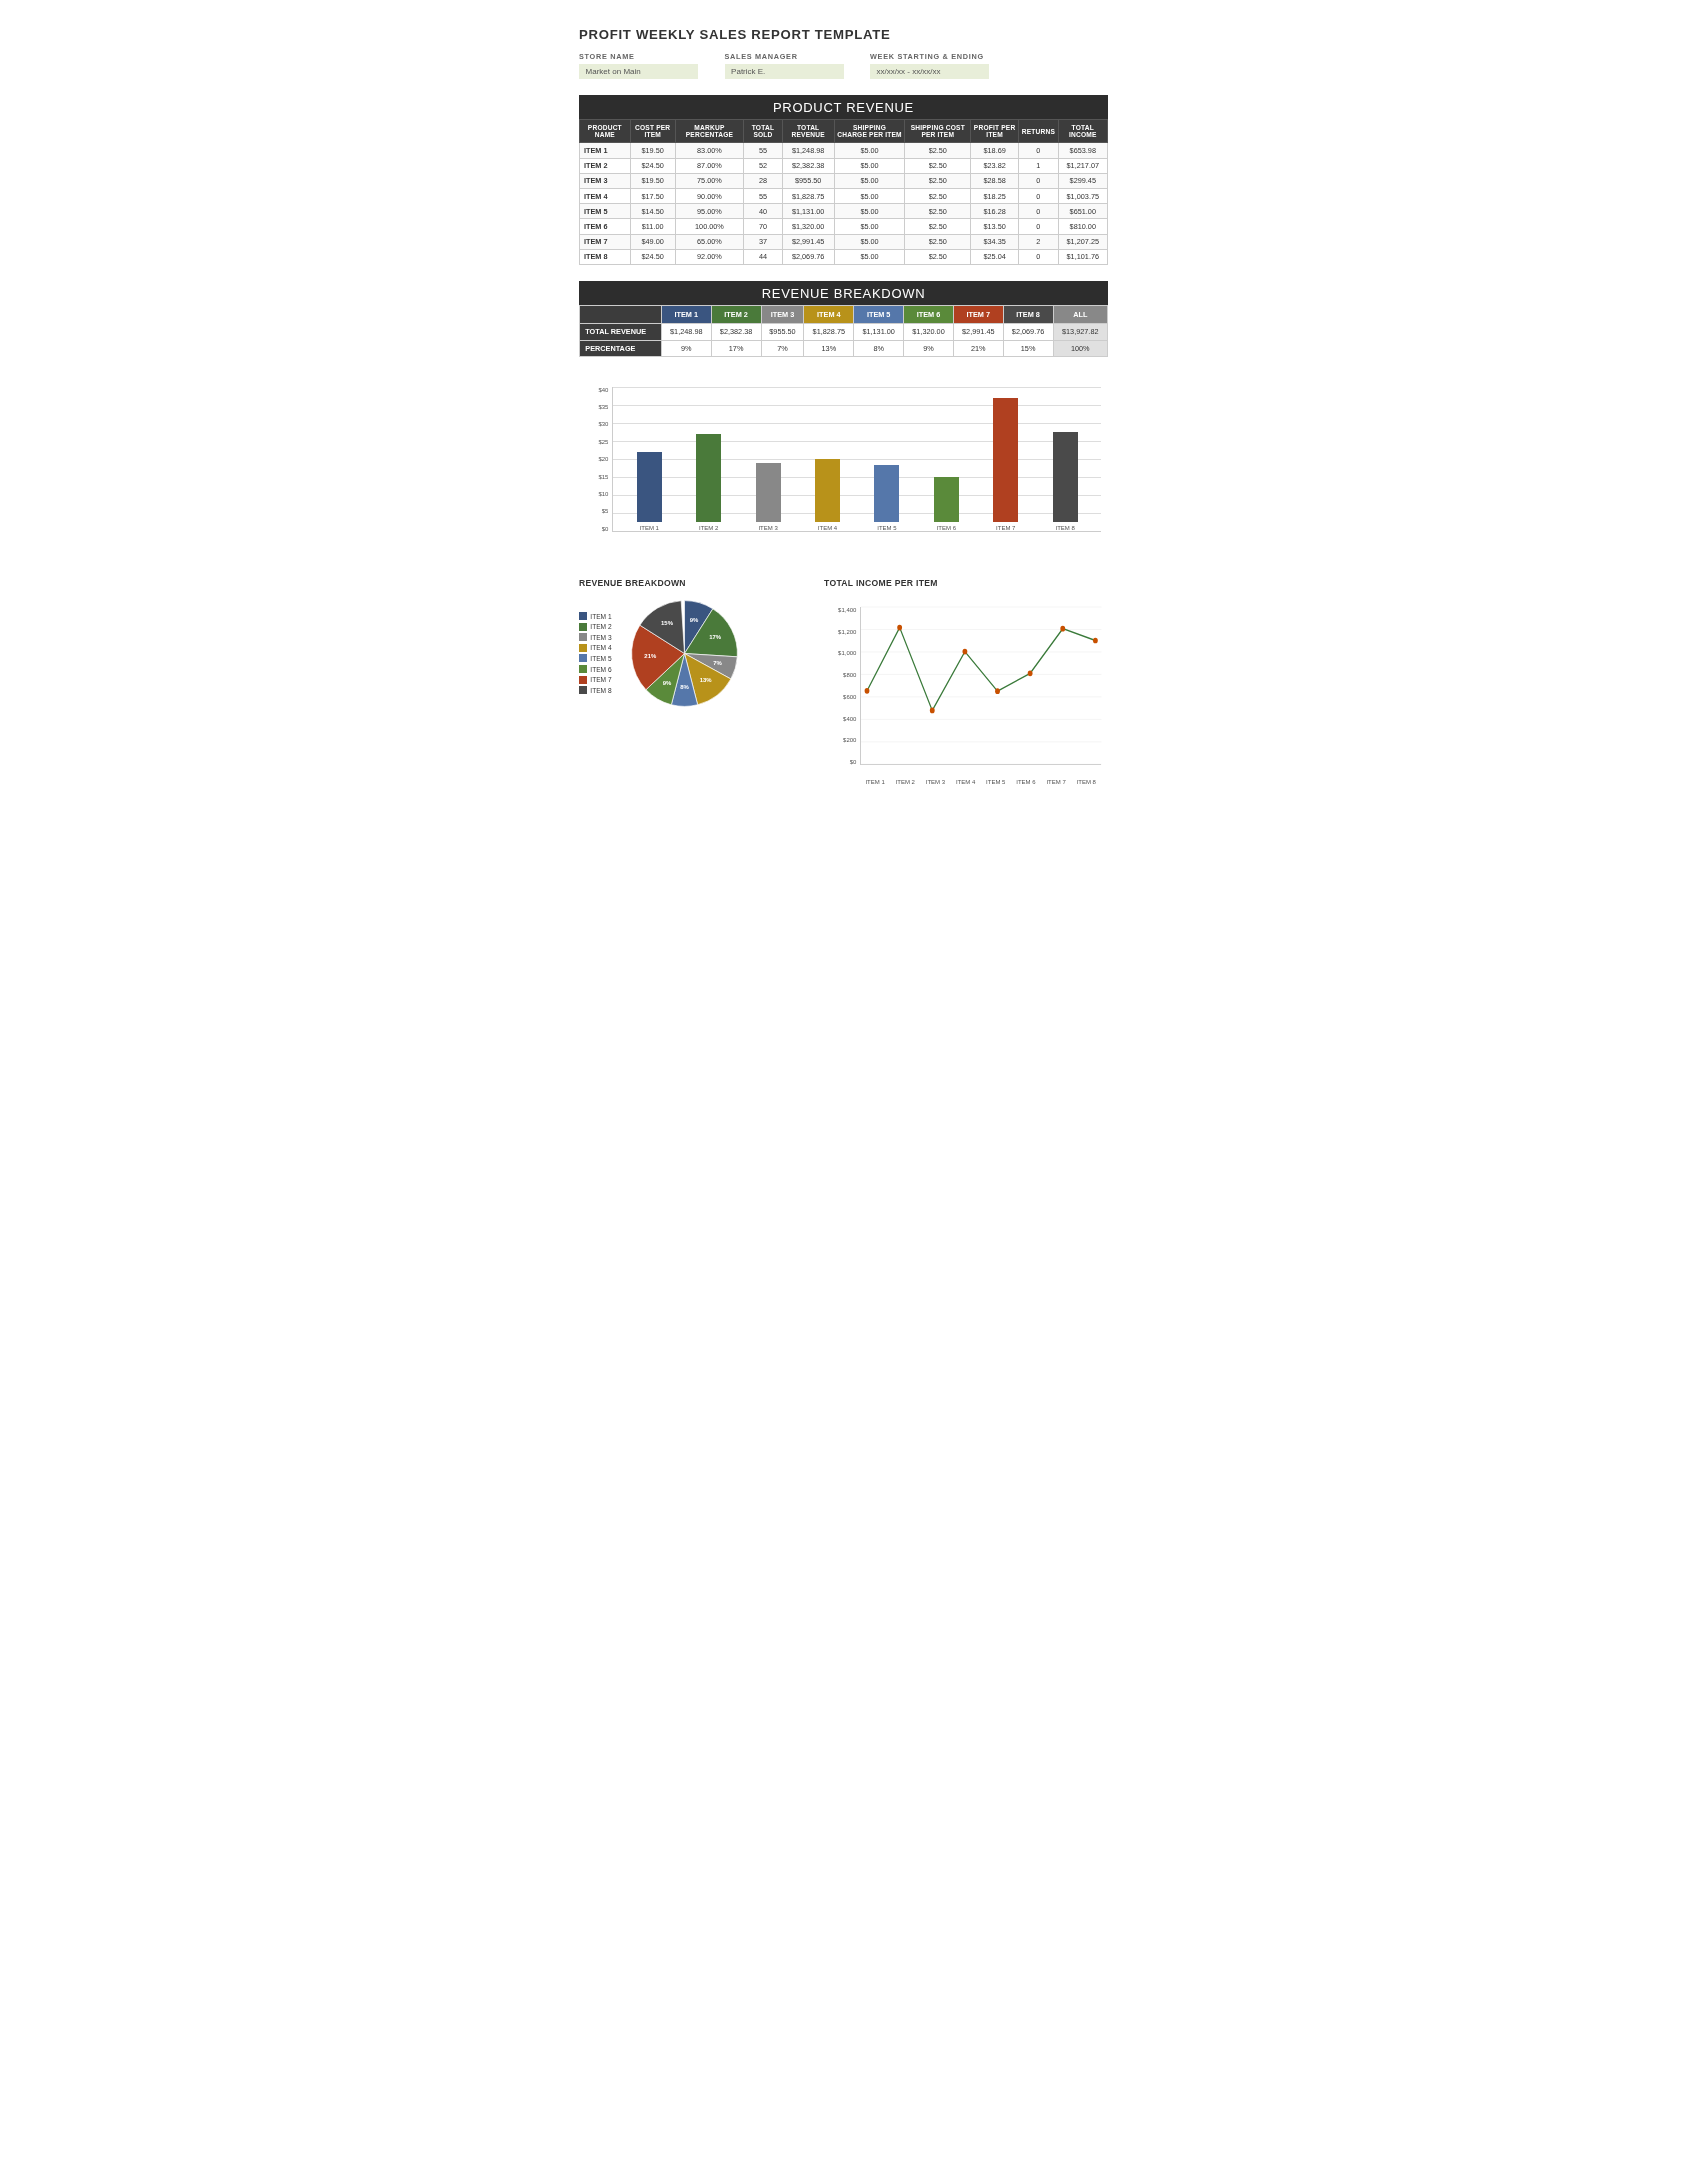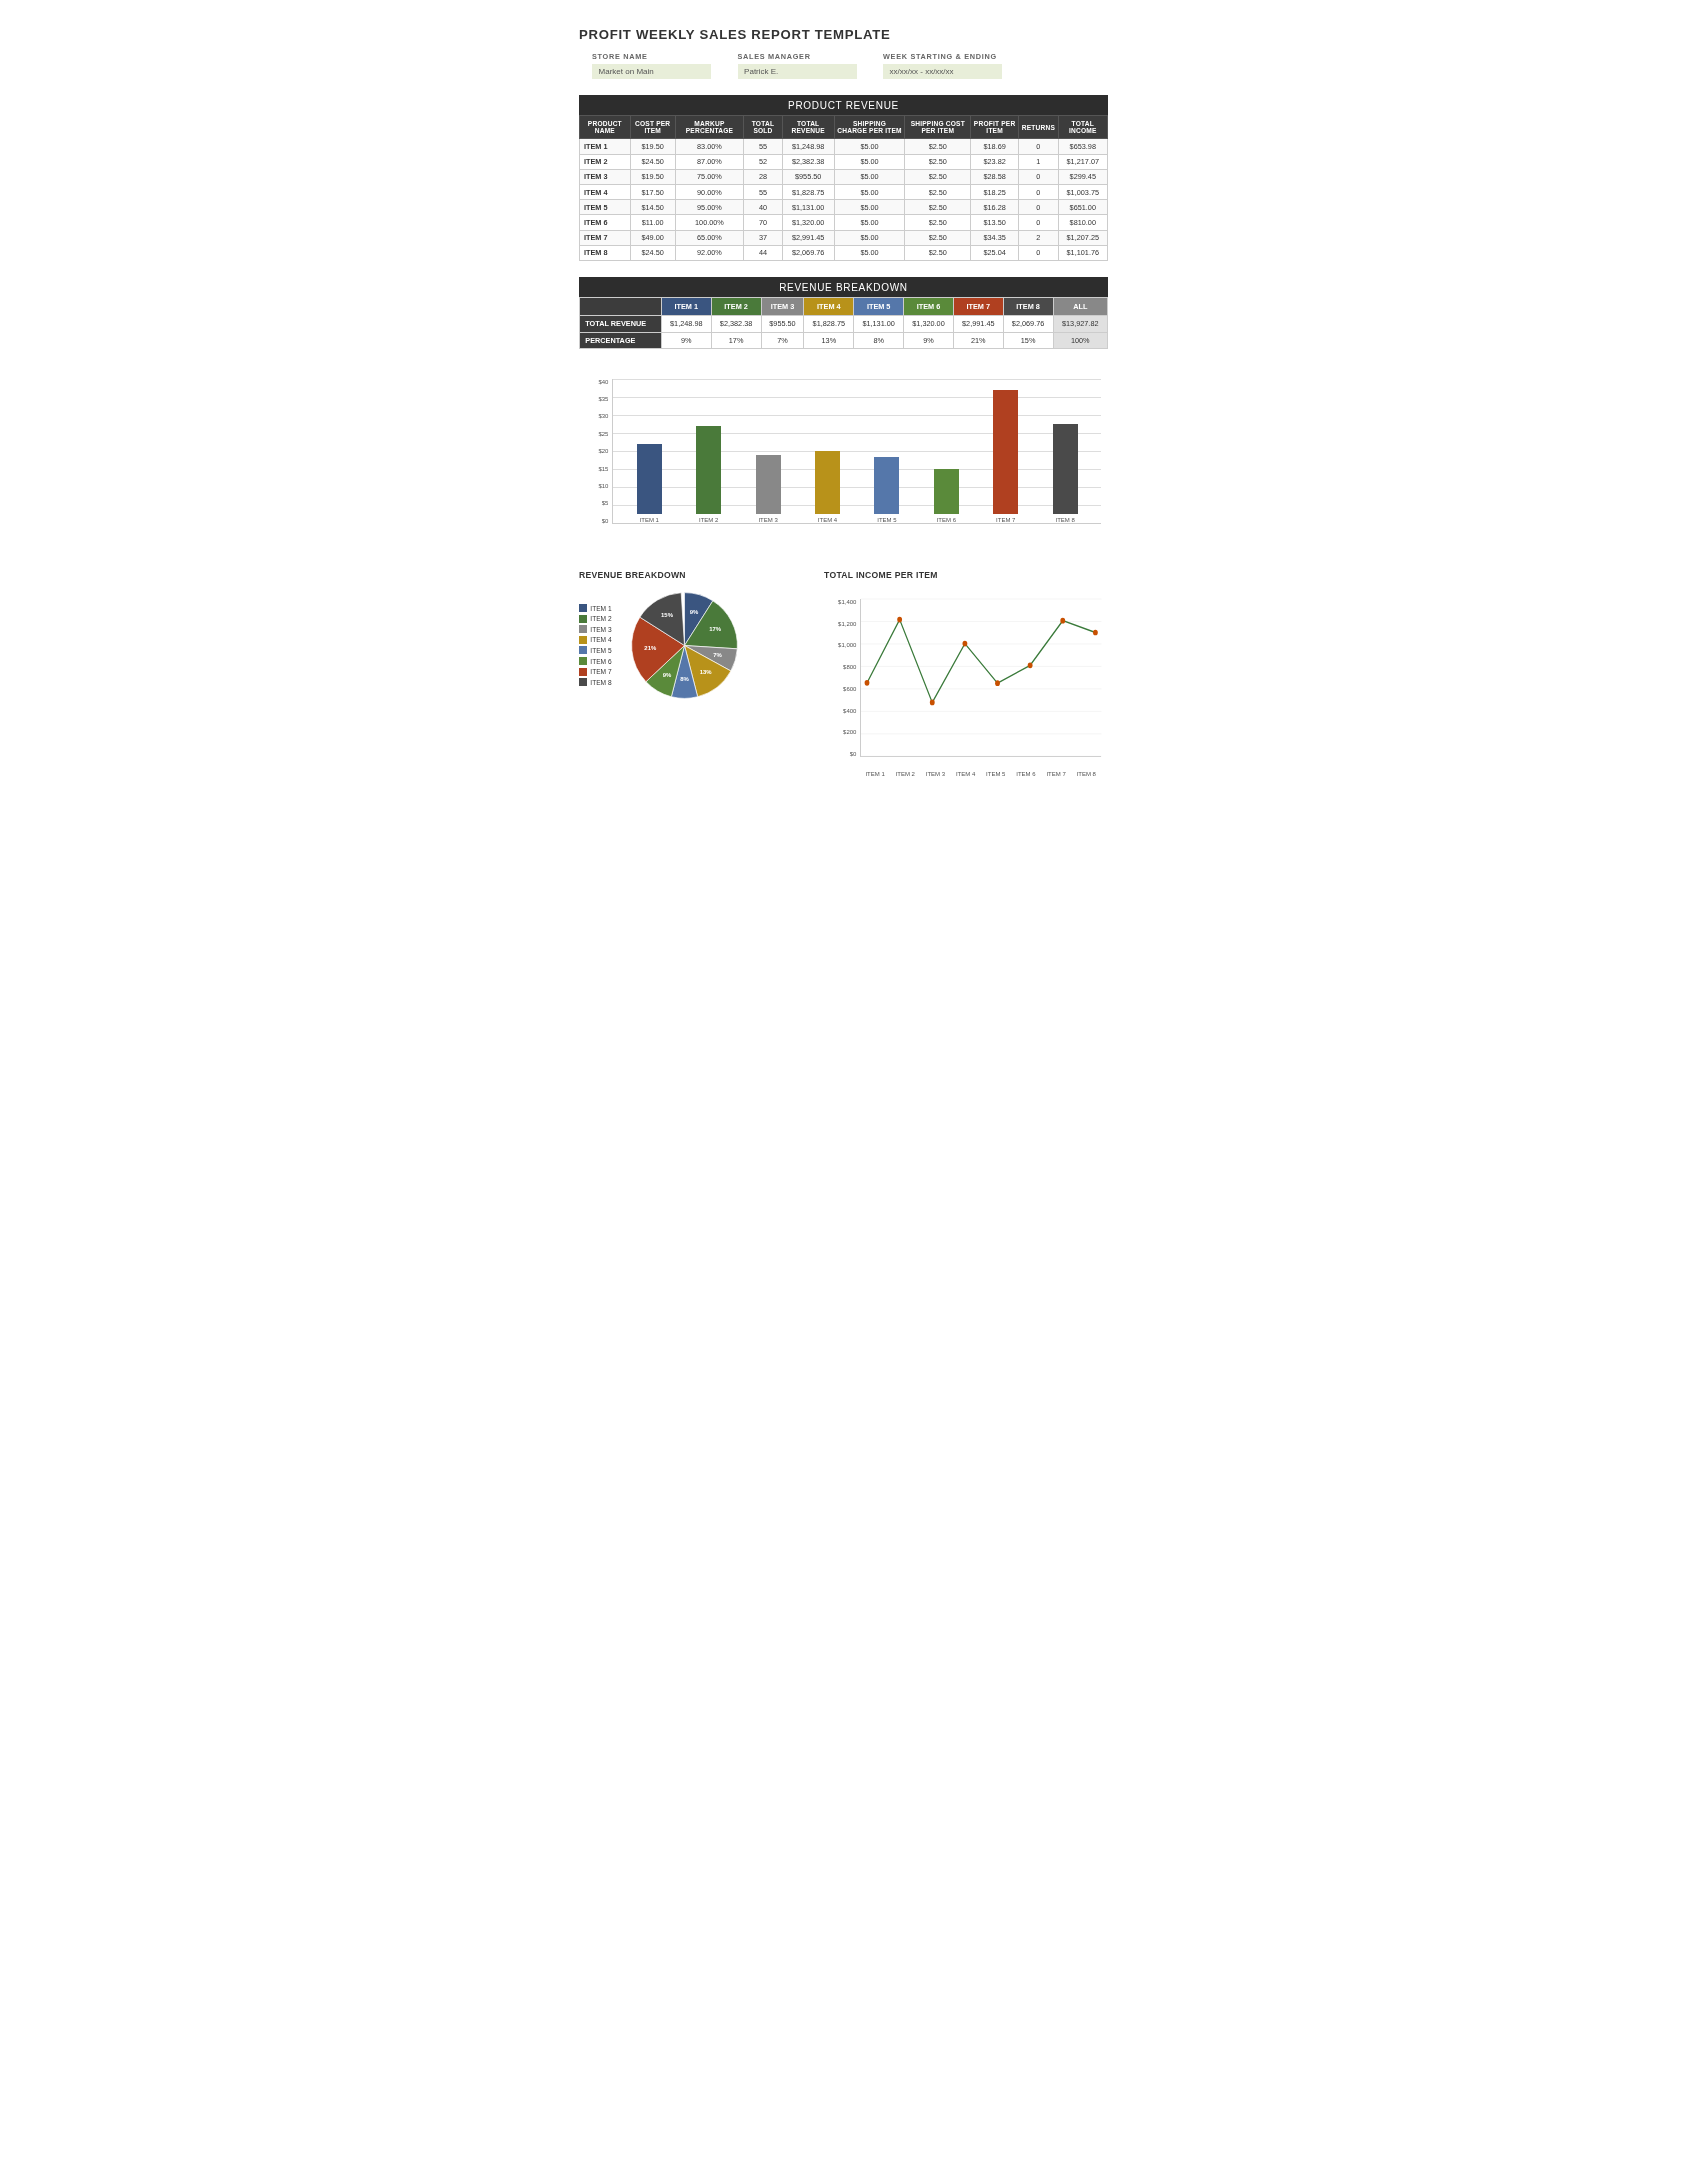--- a/index.html
+++ b/index.html
@@ -18,21 +18,20 @@
       font-weight: bold;
       color: #333;
       margin-bottom: 10.6px;
       letter-spacing: 0.7px;
     }
 
     .info-row {
       display: flex;
       gap: 26.5px;
       margin-bottom: 16px;
-      margin-left: 13px;
     }
     .info-group {
       display: flex;
       flex-direction: column;
       min-width: 119px;
     }
     .info-label {
       font-size: 7.3px;
       font-weight: bold;
       color: #666;
@@ -46,21 +45,21 @@
       color: #555;
       min-width: 106px;
     }
 
     
     .section-header {
       background: #2d2d2d;
       color: #fff;
       text-align: center;
       padding: 4.6px;
-      font-size: 10px;
+      font-size: 13px;
       letter-spacing: 0.7px;
     }
 
     table {
       width: 100%;
       border-collapse: collapse;
       margin-bottom: 16px;
     }
 
     .product-table th {

